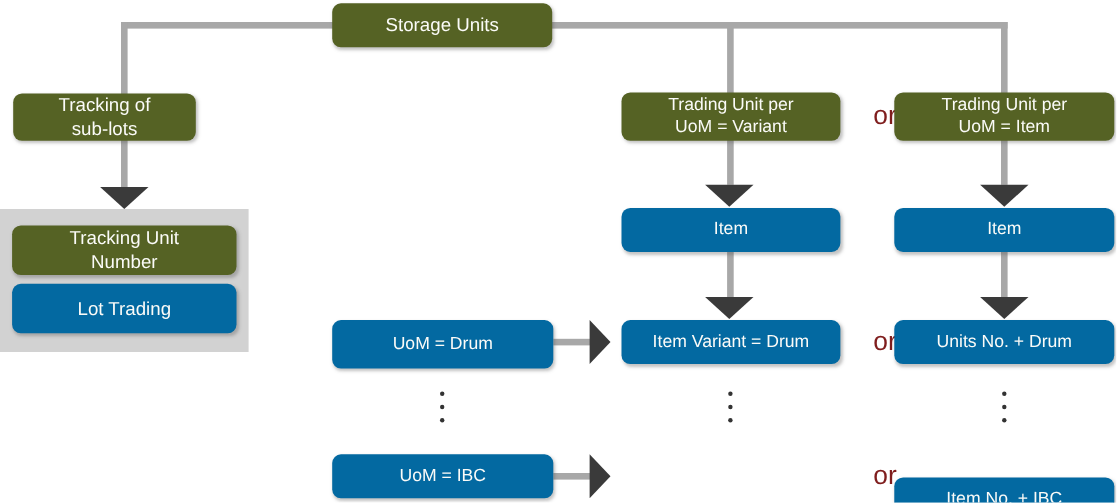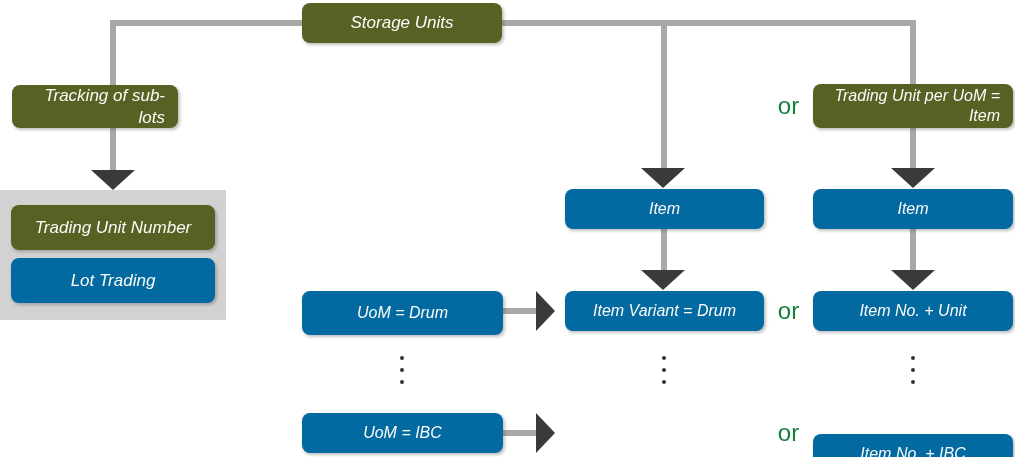--- a/index.html
+++ b/index.html
@@ -9,30 +9,29 @@
     height: 457px;
     background: #ffffff;
     font-family: "Liberation Sans", sans-serif;
     overflow: hidden;
   }
   .node {
     position: absolute;
     display: flex;
     align-items: center;
     justify-content: center;
-    text-align: right;
+    text-align: center;
     border-radius: 8px;
     color: #fbfbf8;
     font-weight: 300;
     line-height: 1.25;
     box-shadow: 1.5px 2px 3px rgba(80,80,80,0.35);
     z-index: 2;
     box-sizing: border-box;
-    padding: 2px 13px;
-    font-style: italic;
+    padding: 2px 24px;
   }
   .green { background: #556224; }
   .gold  { background: #0369a1; }
   .fs17 { font-size: 17px; }
   .fs16 { font-size: 16px; }
   .line {
     position: absolute;
     background: #a8a8a8;
     z-index: 0;
   }
@@ -50,24 +49,25 @@
     border-top: 20px solid transparent;
     border-bottom: 20px solid transparent;
     border-left: 19px solid #3a3a3a;
     z-index: 1;
   }
   .or {
     position: absolute;
     display: flex;
     align-items: center;
     justify-content: center;
-    color: #15803d;
+    color: #7f1d1d;
     font-size: 24px;
     font-weight: 300;
     z-index: 2;
+    margin-left: 16px;
   }
   .group-box {
     position: absolute;
     background: #d2d2d2;
     z-index: 1;
   }
   .dots {
     position: absolute;
     display: flex;
     flex-direction: column;
@@ -103,40 +103,41 @@
   <div class="arrow-down" style="left:891px; top:270px;"></div>
   <div class="arrow-right" style="left:536px; top:291px;"></div>
   <div class="arrow-right" style="left:536px; top:413px;"></div>
 
   <div class="group-box" style="left:0px; top:190px; width:226px; height:130px;"></div>
 
   <div class="node green fs17" style="left:302px; top:3px; width:200px; height:40px;">Storage Units</div>
 
   <div class="node green fs17" style="left:12px; top:85px; width:166px; height:43px;">Tracking of sub-lots</div>
 
+  <div class="node green fs16" style="left:565px; top:84px; width:199px; height:44px;">Trading Unit per UoM = Variant</div>
 
   <div class="or" style="left:764px; top:84px; width:49px; height:44px;">or</div>
 
   <div class="node green fs16" style="left:813px; top:84px; width:200px; height:44px;">Trading Unit per UoM = Item</div>
 
-  <div class="node green fs17" style="left:11px; top:205px; width:204px; height:45px;">Trading Unit Number</div>
+  <div class="node green fs17" style="left:11px; top:205px; width:204px; height:45px;">Tracking Unit Number</div>
 
   <div class="node gold fs17" style="left:11px; top:258px; width:204px; height:45px;">Lot Trading</div>
 
   <div class="node gold fs16" style="left:565px; top:189px; width:199px; height:40px;">Item</div>
 
   <div class="node gold fs16" style="left:813px; top:189px; width:200px; height:40px;">Item</div>
 
   <div class="node gold fs16" style="left:302px; top:291px; width:201px; height:44px;">UoM = Drum</div>
 
   <div class="node gold fs16" style="left:565px; top:291px; width:199px; height:40px;">Item Variant = Drum</div>
 
   <div class="or" style="left:764px; top:291px; width:49px; height:40px;">or</div>
 
-  <div class="node gold fs16" style="left:813px; top:291px; width:200px; height:40px;">Item No. + Unit</div>
+  <div class="node gold fs16" style="left:813px; top:291px; width:200px; height:40px;">Units No. + Drum</div>
 
   <div class="dots" style="left:400px; top:356px;">
       <i></i>
       <i></i>
       <i></i>
     </div>
   <div class="dots" style="left:662px; top:356px;">
       <i></i>
       <i></i>
       <i></i>

